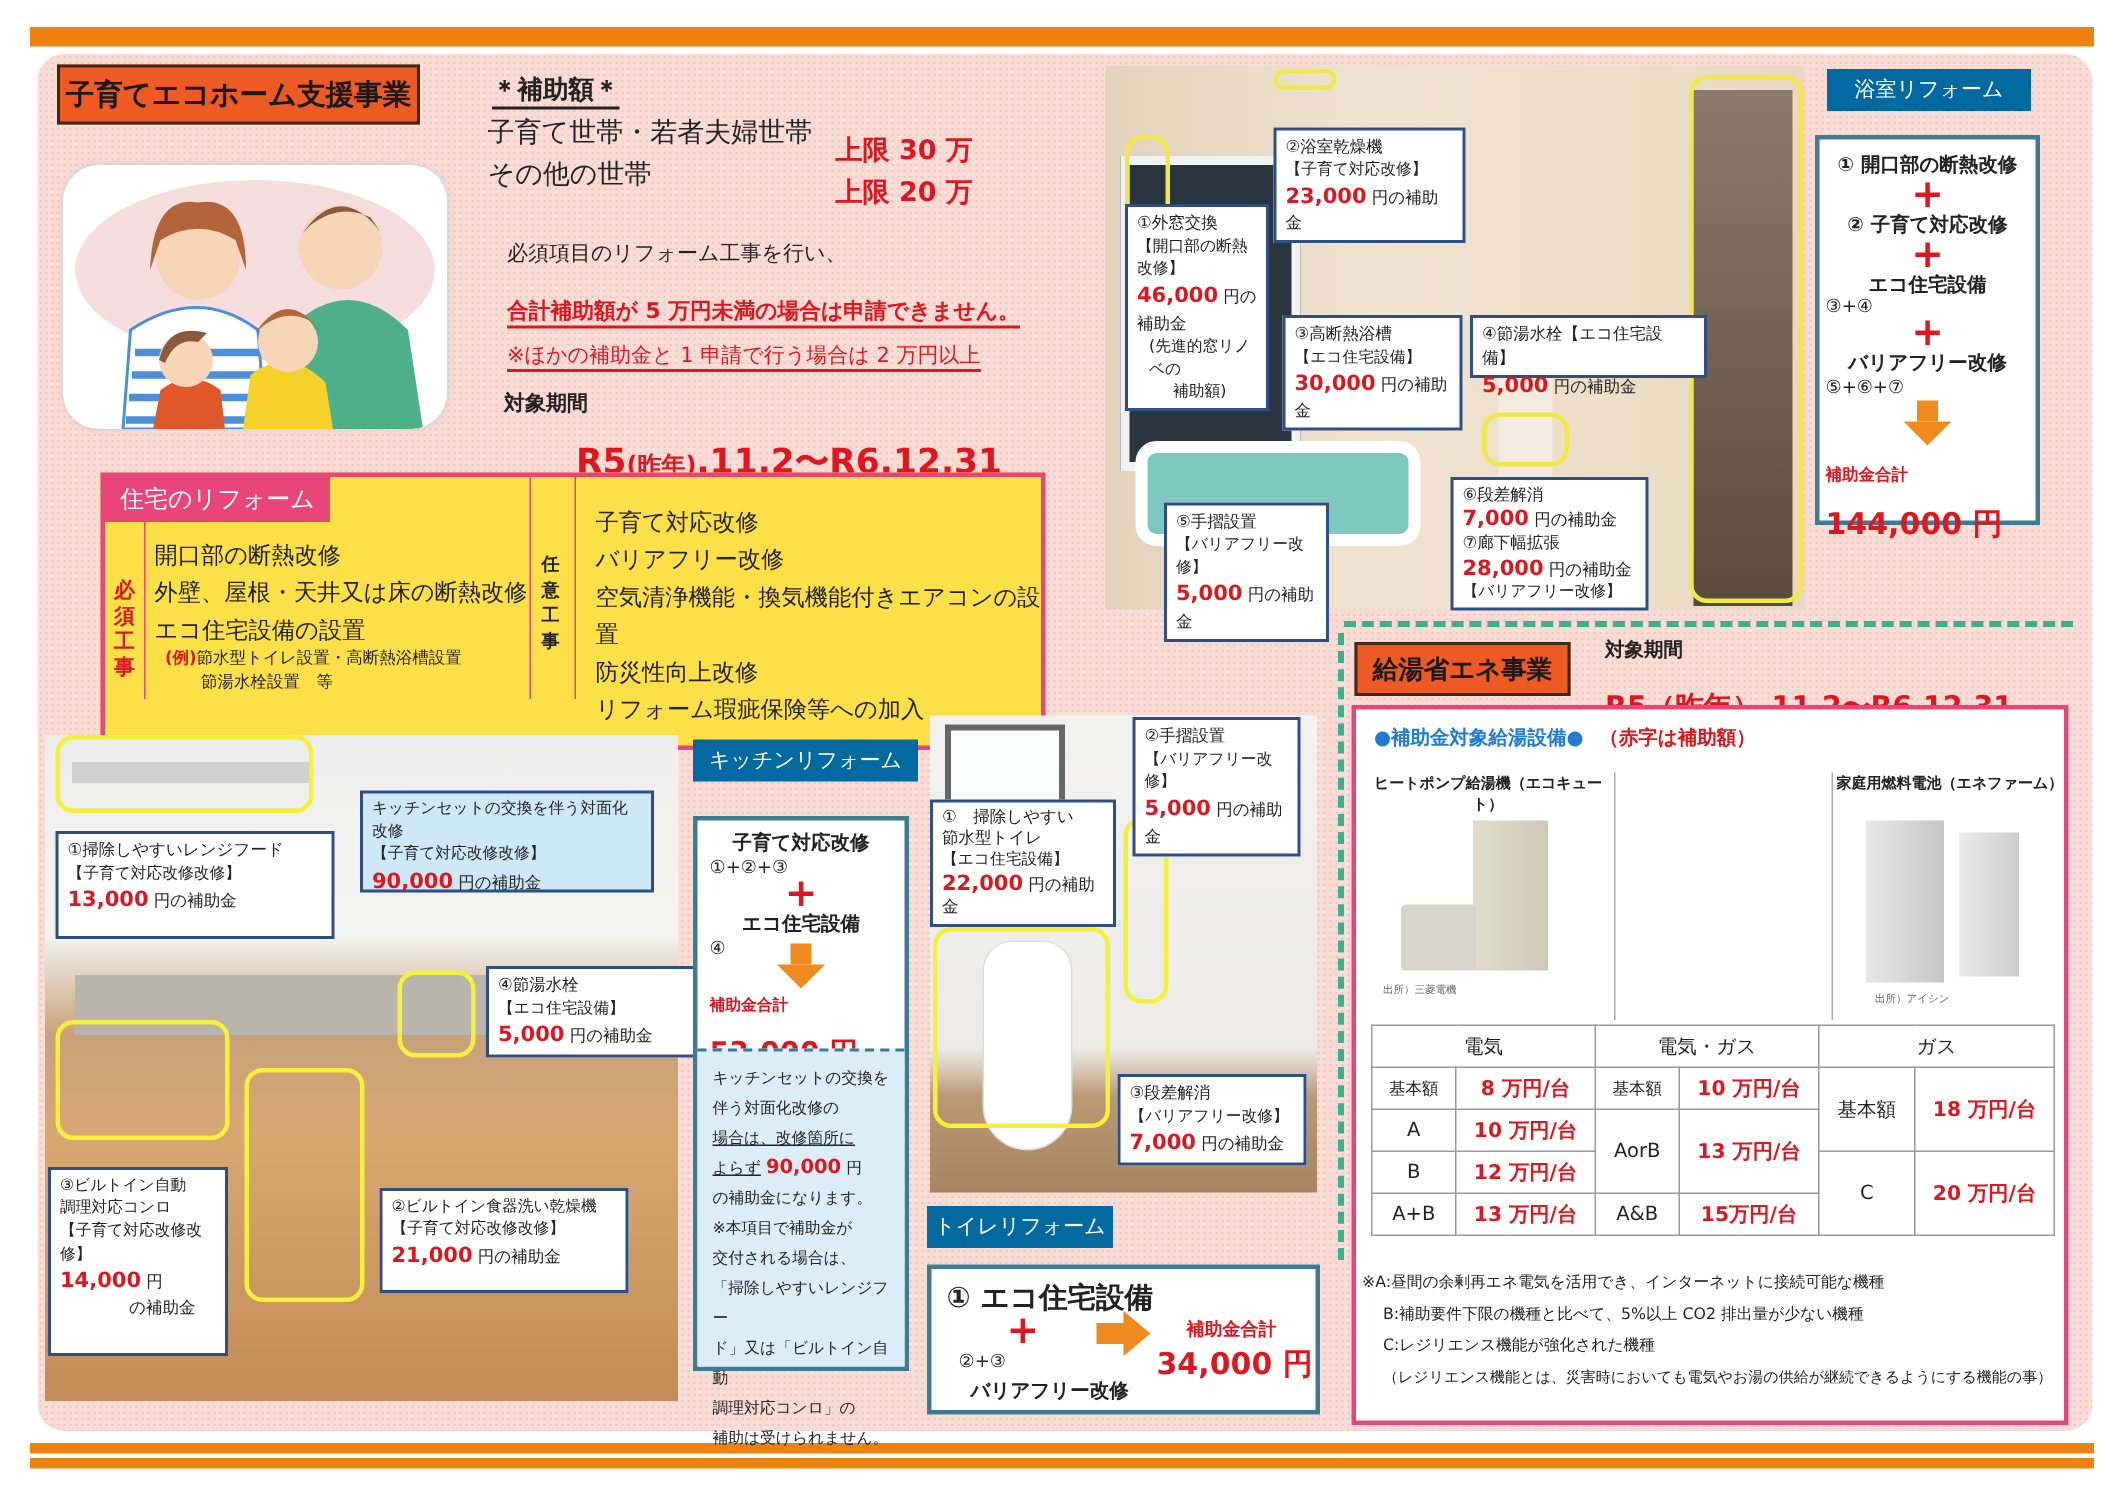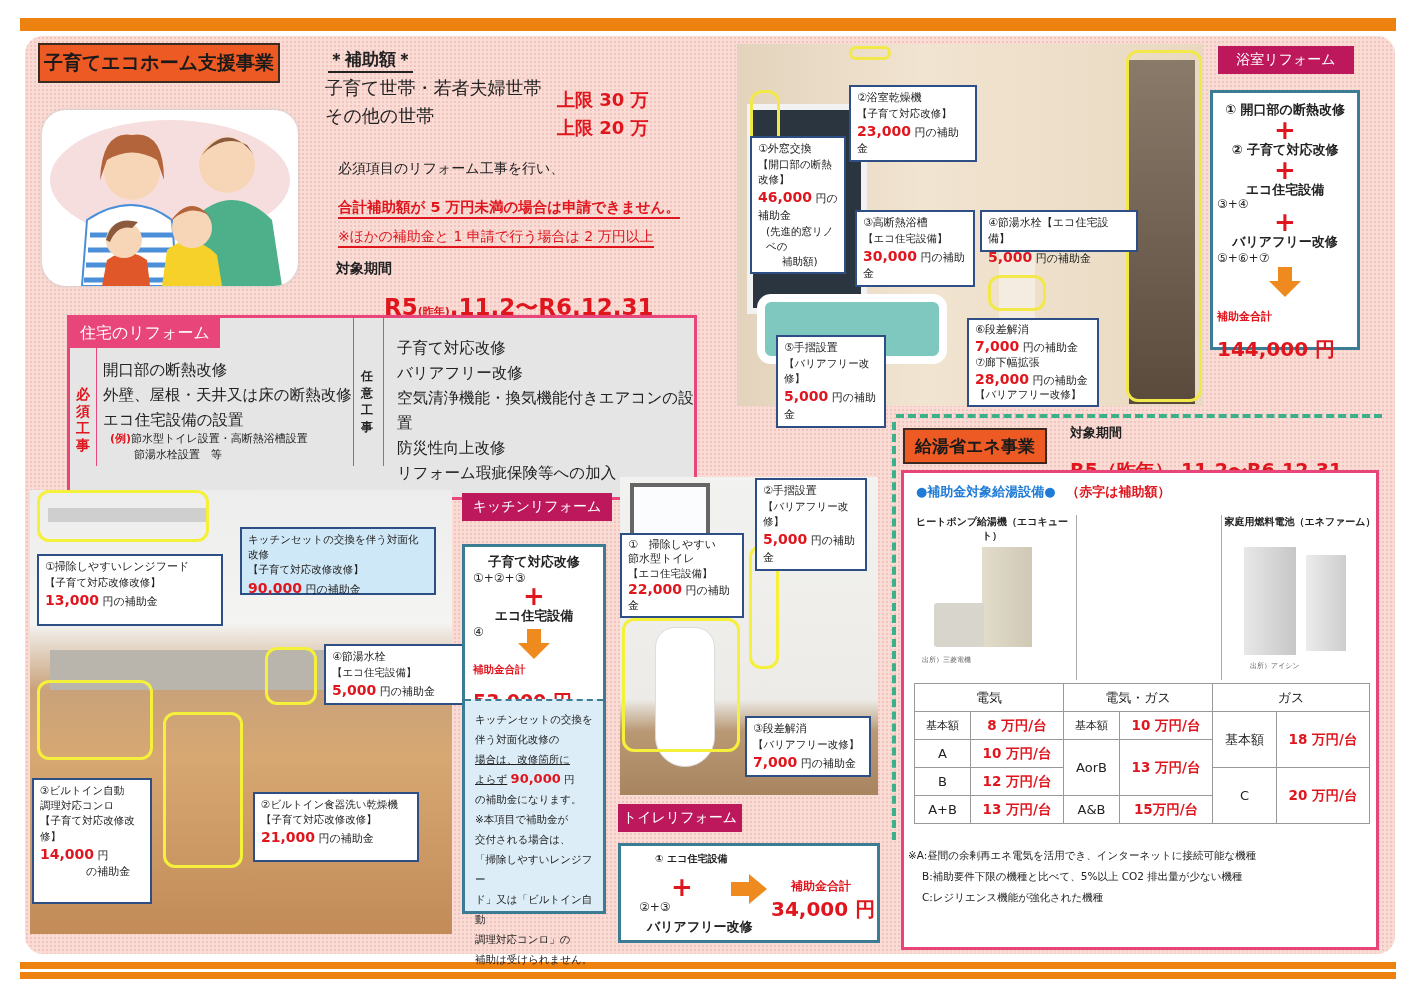--- a/index.html
+++ b/index.html
@@ -13,21 +13,21 @@
            background-size: 4px 4px; }
   .title-box { background: #ee5a23; border: 2px solid #3a2a20; color: #1a1a1a; font-weight: bold;
                display: flex; align-items: center; justify-content: center; }
   .red { color: #e0161e; margin-top: 12px; }
   .bold { font-weight: bold; }
   .photo { position: absolute; overflow: hidden; }
   .callout { position: absolute; background: #fff; border: 2.5px solid #2e4f86; padding: 3px 6px; font-size: 11px; line-height: 1.45; }
   .callout .amt { color: #e0161e; font-weight: bold; font-size: 14px; }
   .callout .sm { font-size: 10.5px; }
   .hl { position: absolute; border: 3px solid #f2e84a; border-radius: 12px; }
-  .tag { position: absolute; background: #be185d; color: #fff; font-size: 14px; display: flex; align-items: center; justify-content: center; }
+  .tag { position: absolute; background: #0369a1; color: #fff; font-size: 14px; display: flex; align-items: center; justify-content: center; }
   .sumbox { position: absolute; background: #fff; border: 3px solid #3b7c94; }
   .plus { color: #e0161e; font-weight: bold; font-size: 26px; line-height: 22px; }
   .arrow-down { width: 0; height: 0; border-left: 16px solid transparent; border-right: 16px solid transparent; border-top: 16px solid #ef8a1f; margin: 0 auto; position: relative; }
   .arrow-down::before { content: ""; position: absolute; left: -7px; top: -30px; width: 14px; height: 14px; background: #ef8a1f; }
   table.heater { border-collapse: collapse; width: 100%; font-size: 13px; }
   table.heater td { border: 1px solid #999; text-align: center; height: 28px; }
   table.heater td.amt { color: #e0161e; font-weight: bold; font-size: 13.5px; }
   .heat-img { position: absolute; background: #eee; }
 </style>
 </head>
@@ -64,24 +64,24 @@
     <circle cx="82" cy="130" r="18" fill="#f7d6b8"></circle>
       <path d="M64 130 Q70 105 96 112 L90 118 Q75 115 68 132 Z" fill="#8b5a3c"></path>
   </svg>
 </div>
 
 <div class="abs" style="left:338px;top:160px;font-size:14px;">必須項目のリフォーム工事を行い、</div>
 <div class="abs red bold" style="left:338px;top:186px;font-size:14.5px;border-bottom:2px solid #e0161e;">合計補助額が 5 万円未満の場合は申請できません。</div>
 <div class="abs red" style="left:338px;top:216px;font-size:14px;border-bottom:2px solid #e0161e;">※ほかの補助金と 1 申請で行う場合は 2 万円以上</div>
 <div class="abs bold" style="left:336px;top:260px;font-size:14px;">対象期間</div>
 <div class="abs red bold" style="left:384px;top:280px;font-size:23px;">
-  <span>R5</span><span style="font-size:11px;">(昨年)</span><span>.11.2〜R6.12.31</span>
-</div>
-
-<div class="abs" style="left:67px;top:315px;width:630px;height:185px;background:#e5e5e5;border:3px solid #e8457a;">
+  <span>R5</span><span style="font-size:16px;">(昨年)</span><span>.11.2〜R6.12.31</span>
+</div>
+
+<div class="abs" style="left:67px;top:315px;width:630px;height:185px;background:#fde047;border:3px solid #e8457a;">
   <div class="abs" style="left:0;top:0;width:150px;height:30px;background:#e8457a;color:#fff;font-size:16px;display:flex;align-items:center;padding-left:10px;">住宅のリフォーム</div>
   <div class="abs red bold" style="left:4px;top:56px;width:18px;font-size:14px;line-height:17px;text-align:center;">必須工事</div>
   <div class="abs" style="left:26px;top:30px;width:1px;height:118px;background:#e8457a;"></div>
   <div class="abs" style="left:33px;top:40px;font-size:15.5px;line-height:25px;">
     <div>開口部の断熱改修</div>
     <div>外壁、屋根・天井又は床の断熱改修</div>
     <div>エコ住宅設備の設置</div>
   </div>
   <div class="abs" style="left:40px;top:113px;font-size:11px;line-height:16px;">
     <div><span class="red bold">(例)</span><span>節水型トイレ設置・高断熱浴槽設置</span></div>
@@ -242,21 +242,21 @@
   <div><span class="amt">5,000</span><span> 円の補助金</span></div>
 </div>
 <div class="callout" style="left:745px;top:716px;width:126px;">
   <div>③段差解消</div>
   <div class="sm">【バリアフリー改修】</div>
   <div><span class="amt">7,000</span><span> 円の補助金</span></div>
 </div>
 
 <div class="tag" style="left:618px;top:804px;width:124px;height:28px;">トイレリフォーム</div>
 <div class="sumbox" style="left:618px;top:843px;width:262px;height:100px;">
-  <div class="abs bold" style="left:10px;top:6px;font-size:10px;margin-left:24px;">① エコ住宅設備</div>
+  <div class="abs bold" style="left:10px;top:6px;font-size:19px;">① エコ住宅設備</div>
   <div class="abs plus" style="left:50px;top:30px;">+</div>
   <div class="abs" style="left:18px;top:54px;font-size:12px;">②+③</div>
   <div class="abs bold" style="left:26px;top:72px;font-size:13px;">バリアフリー改修</div>
   <div class="abs" style="left:110px;top:36px;width:20px;height:14px;background:#ef8a1f;"></div>
   <div class="abs" style="left:128px;top:28px;width:0;height:0;border-top:15px solid transparent;border-bottom:15px solid transparent;border-left:18px solid #ef8a1f;"></div>
   <div class="abs red bold" style="left:170px;top:20px;font-size:12px;">補助金合計</div>
   <div class="abs red bold" style="left:150px;top:38px;font-size:20px;">34,000 円</div>
 </div>
 
 <div class="abs" style="left:896px;top:414px;width:486px;height:0;border-top:4px dashed #3bb08a;"></div>
@@ -322,14 +322,15 @@
         <td class="amt">15万円/台</td>
       </tr>
     </tbody>
       </table>
   </div>
 
   <div class="abs" style="left:4px;top:372px;font-size:10.5px;line-height:21px;">
     <div>※A:昼間の余剰再エネ電気を活用でき、インターネットに接続可能な機種</div>
     <div style="padding-left:14px;">B:補助要件下限の機種と比べて、5%以上 CO2 排出量が少ない機種</div>
     <div style="padding-left:14px;">C:レジリエンス機能が強化された機種</div>
+    <div style="padding-left:14px;font-size:10px;">（レジリエンス機能とは、災害時においても電気やお湯の供給が継続できるようにする機能の事）</div>
   </div>
 </div>
 
 </body></html>

